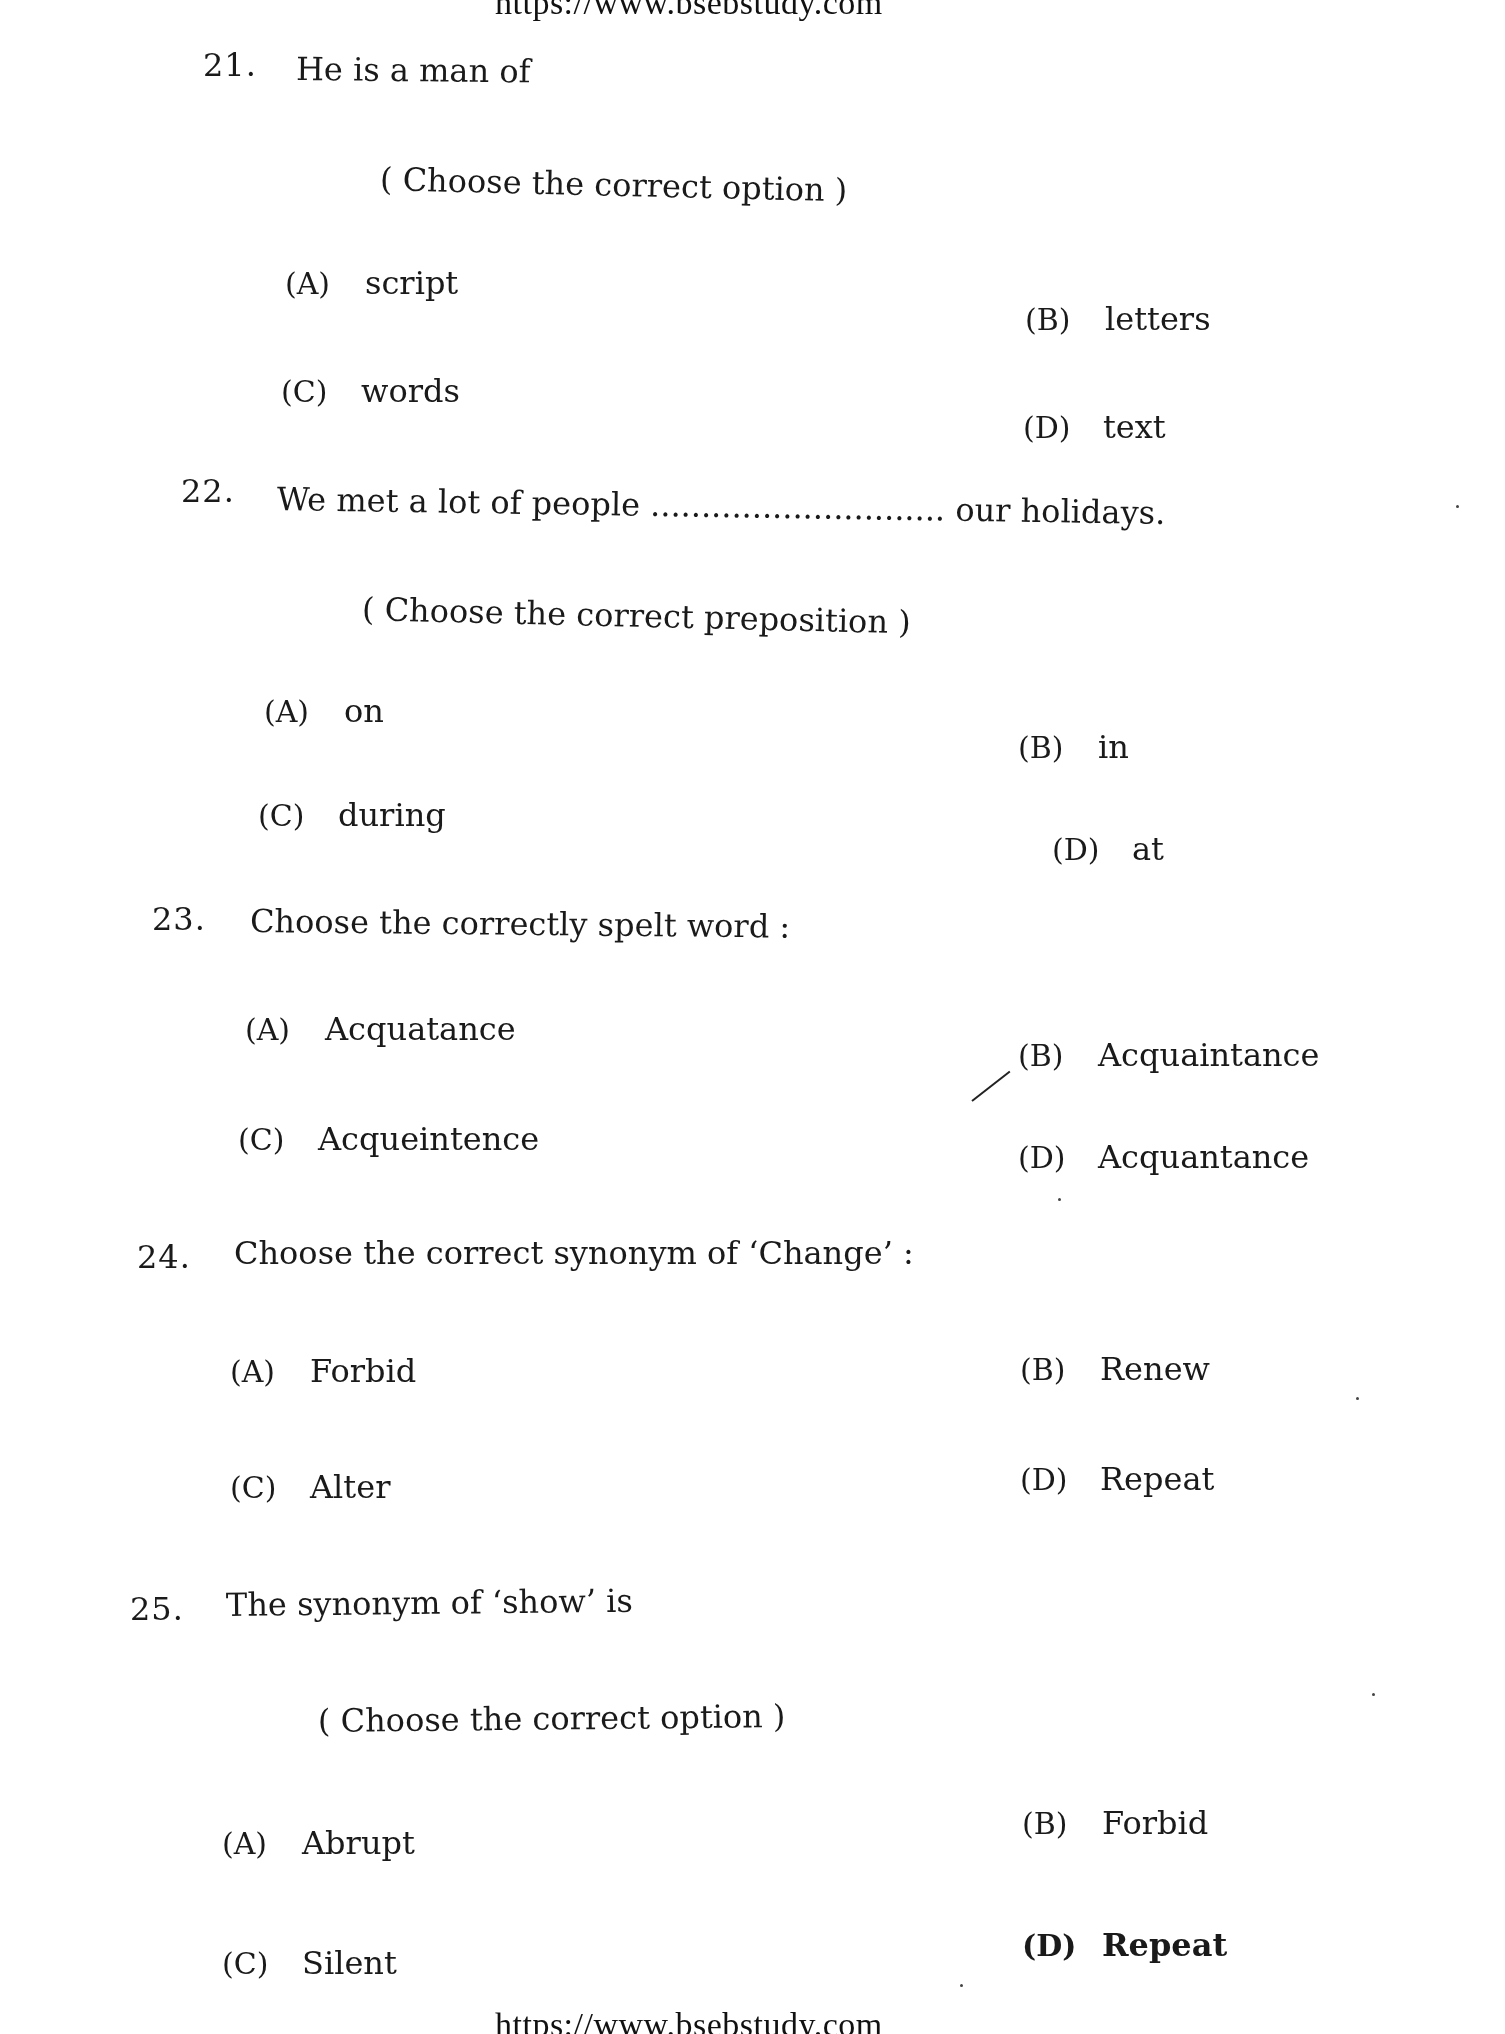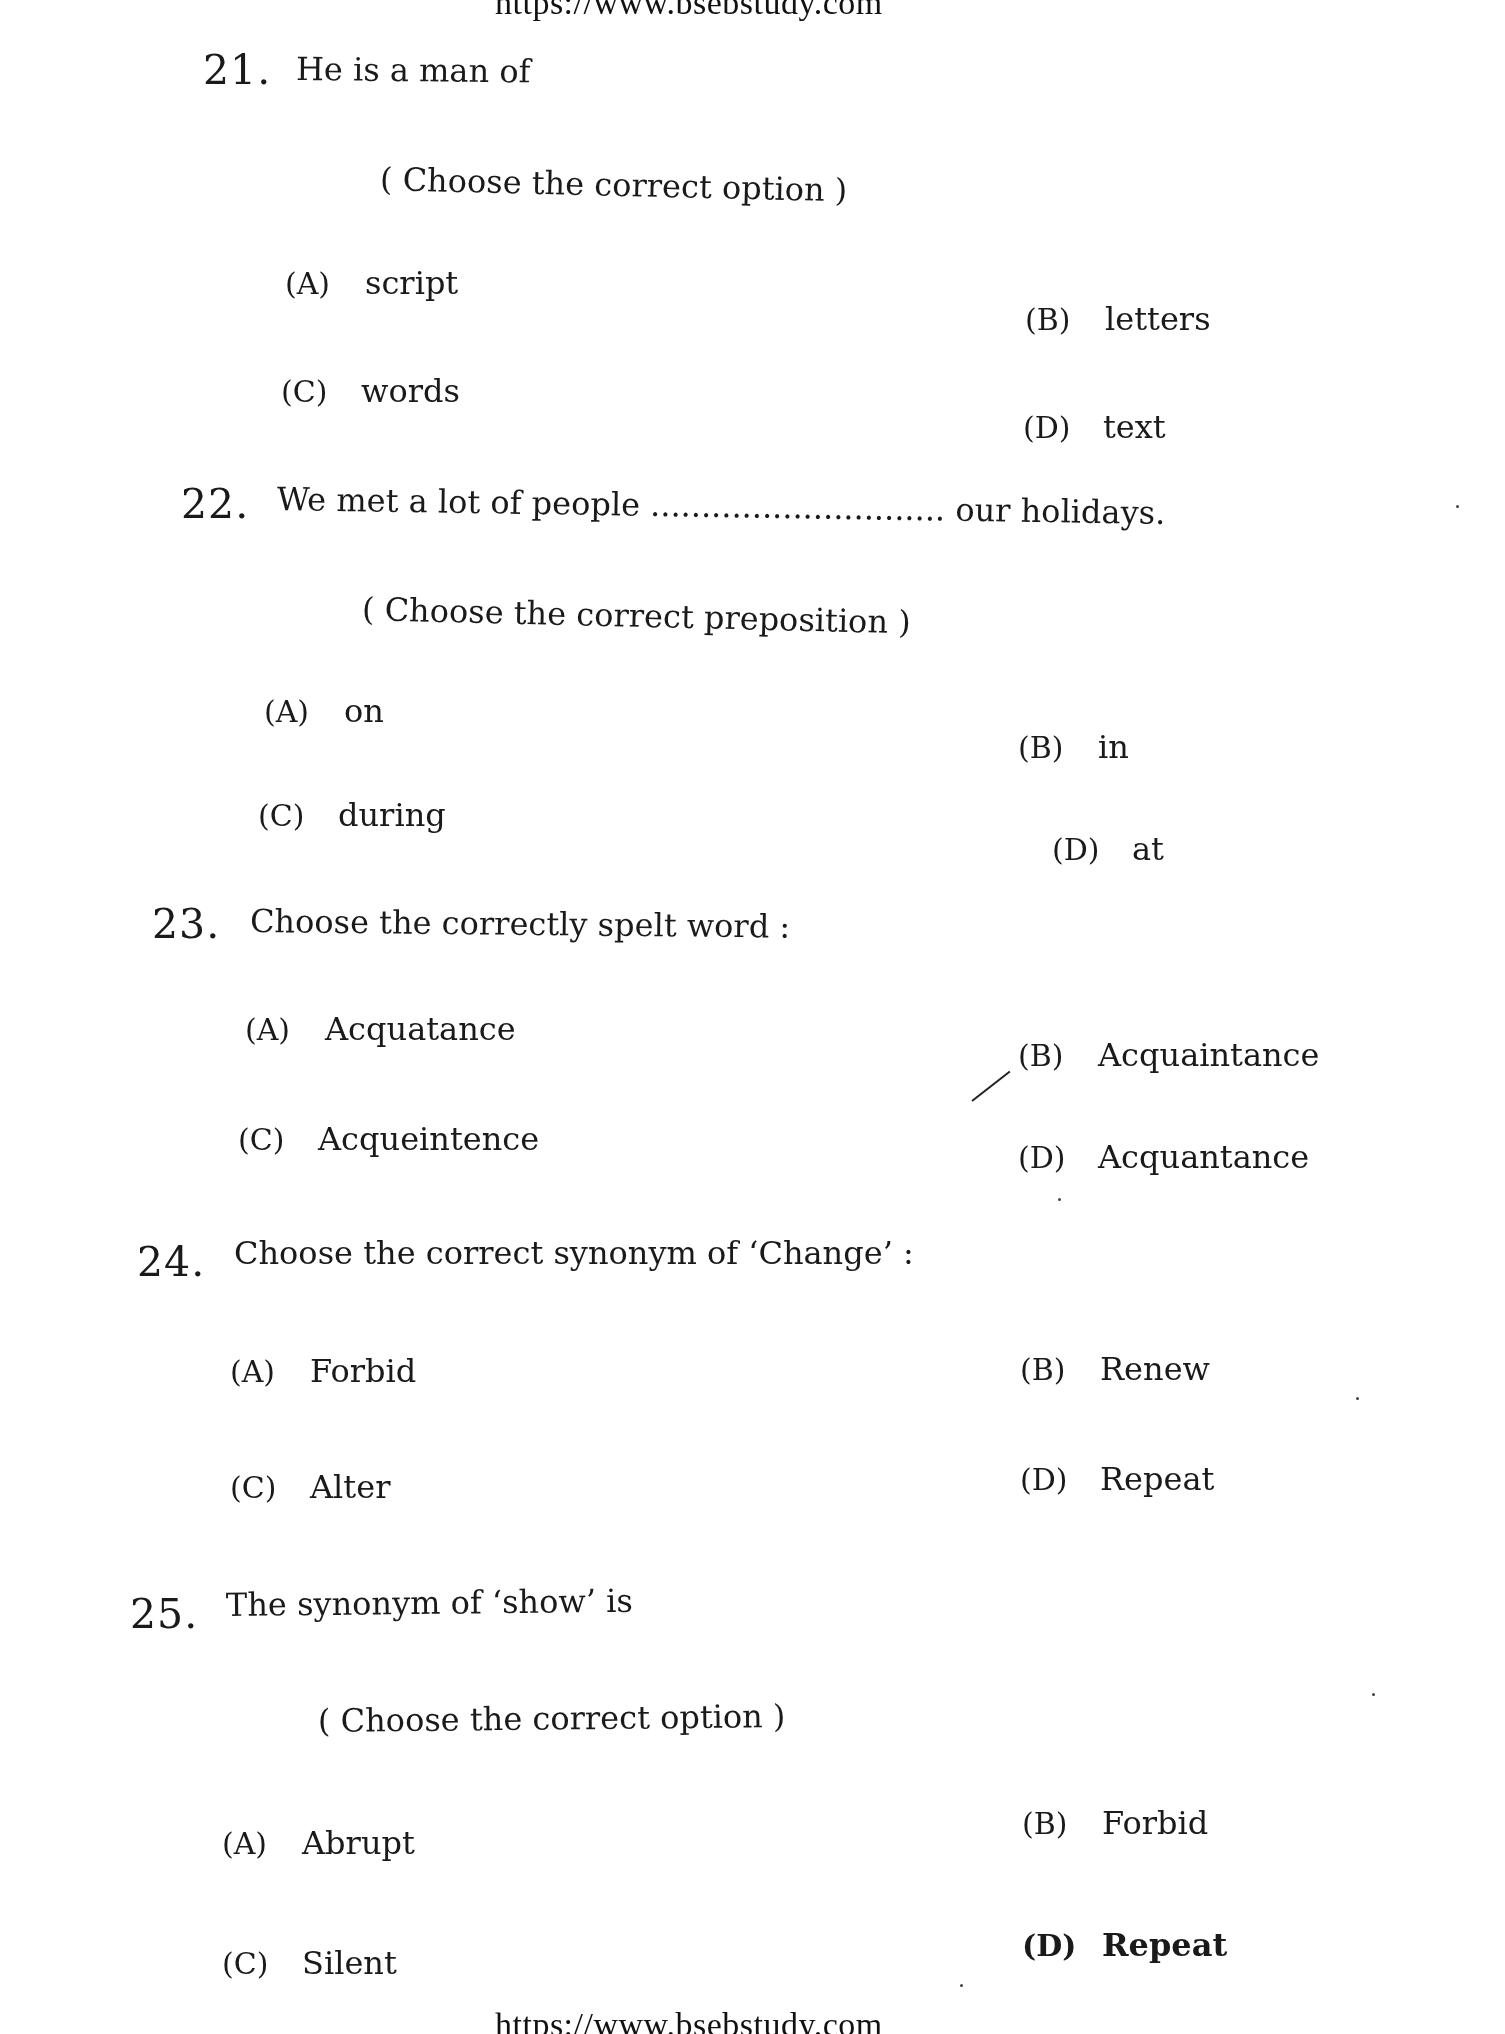--- a/index.html
+++ b/index.html
@@ -16,21 +16,21 @@
       color: #1a1a1a;
     }
     .abs { position: absolute; white-space: nowrap; }
     .url {
       font-family: "Liberation Serif", serif;
       font-size: 34px;
       color: #111;
       letter-spacing: 0.5px;
     }
     .qnum {
-      font-size: 41px;
+      font-size: 32px;
       letter-spacing: 1px;
     }
     .qtext {
       font-size: 32px;
     }
     .hint {
       font-size: 32px;
     }
     .opt {
       font-size: 32px;
@@ -79,21 +79,21 @@
   </div>
   <div class="abs opt" style="left:281px; top:372px;">
     <span class="lbl">(C)</span><span>words</span>
   </div>
   <div class="abs opt" style="left:1023px; top:408px;">
     <span class="lbl">(D)</span><span>text</span>
   </div>
 </div>
 
 <div>
-  <div class="abs qnum" style="left:181px; top:472px;margin-top:8px;">22.</div>
+  <div class="abs qnum" style="left:181px; top:472px;">22.</div>
   <div class="abs qtext tilt-a" style="left:277px; top:480px;">We met a lot of people ............................. our holidays.</div>
   <div class="abs hint tilt-b" style="left:362px; top:590px;">( Choose the correct preposition )</div>
 
   <div class="abs opt" style="left:264px; top:692px;">
     <span class="lbl">(A)</span><span>on</span>
   </div>
   <div class="abs opt" style="left:1018px; top:728px;">
     <span class="lbl">(B)</span><span>in</span>
   </div>
   <div class="abs opt" style="left:258px; top:796px;">

